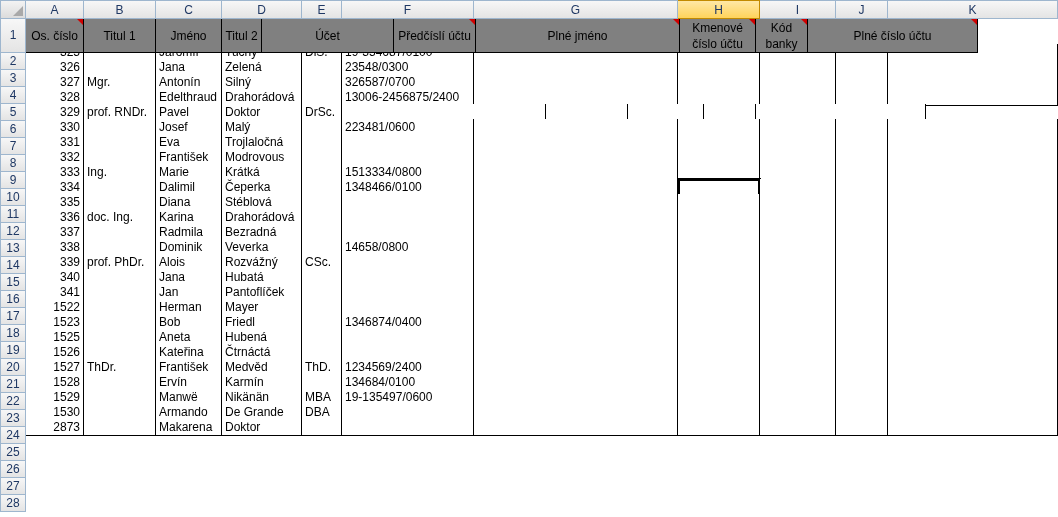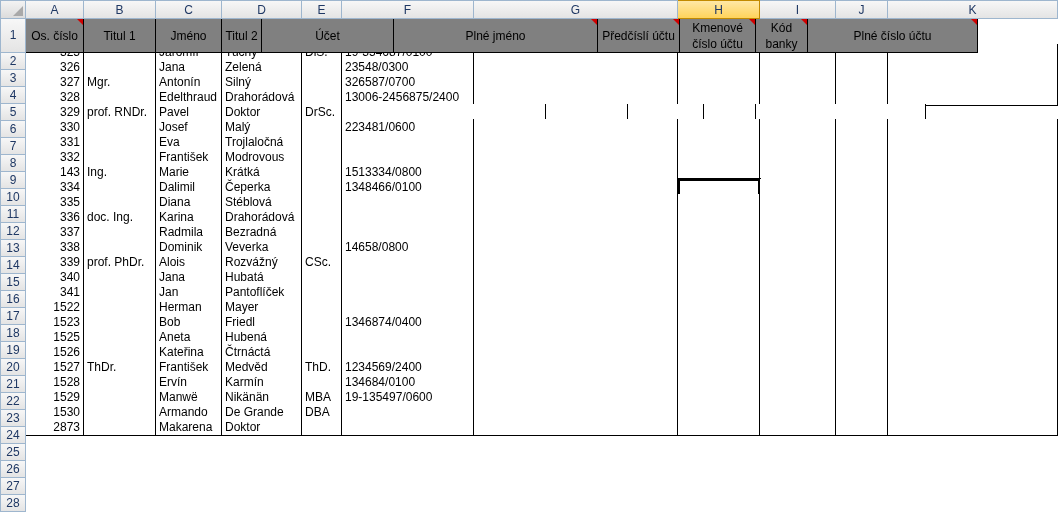--- a/index.html
+++ b/index.html
@@ -92,26 +92,26 @@
           </div>
           <div class="cell cC">
             <span>Jméno</span>
           </div>
           <div class="cell cE">
             <span>Titul 2</span>
           </div>
           <div class="cell cF">
             <span>Účet</span>
           </div>
+          <div class="cell cH">
+            <span>Předčíslí účtu</span>
+            <div class="cmt"></div>
+          </div>
           <div class="cell cG">
             <span>Plné jméno</span>
-            <div class="cmt"></div>
-          </div>
-          <div class="cell cH">
-            <span>Předčíslí účtu</span>
             <div class="cmt"></div>
           </div>
           <div class="cell cI">
             <span>Kmenové číslo účtu</span>
             <div class="cmt"></div>
           </div>
           <div class="cell cJ">
             <span>Kód banky</span>
             <div class="cmt"></div>
           </div>
@@ -217,21 +217,21 @@
           <div class="cell cD">Modrovous</div>
           <div class="cell cE"></div>
           <div class="cell cF"></div>
           <div class="cell cG"></div>
           <div class="cell cH"></div>
           <div class="cell cI"></div>
           <div class="cell cJ"></div>
           <div class="cell cK"></div>
         </div>
         <div class="row">
-          <div class="cell cA num">143</div>
+          <div class="cell cA num">333</div>
           <div class="cell cB">Ing.</div>
           <div class="cell cC">Marie</div>
           <div class="cell cD">Krátká</div>
           <div class="cell cE"></div>
           <div class="cell cF">1513334/0800</div>
           <div class="cell cG"></div>
           <div class="cell cH"></div>
           <div class="cell cI"></div>
           <div class="cell cJ"></div>
           <div class="cell cK"></div>

